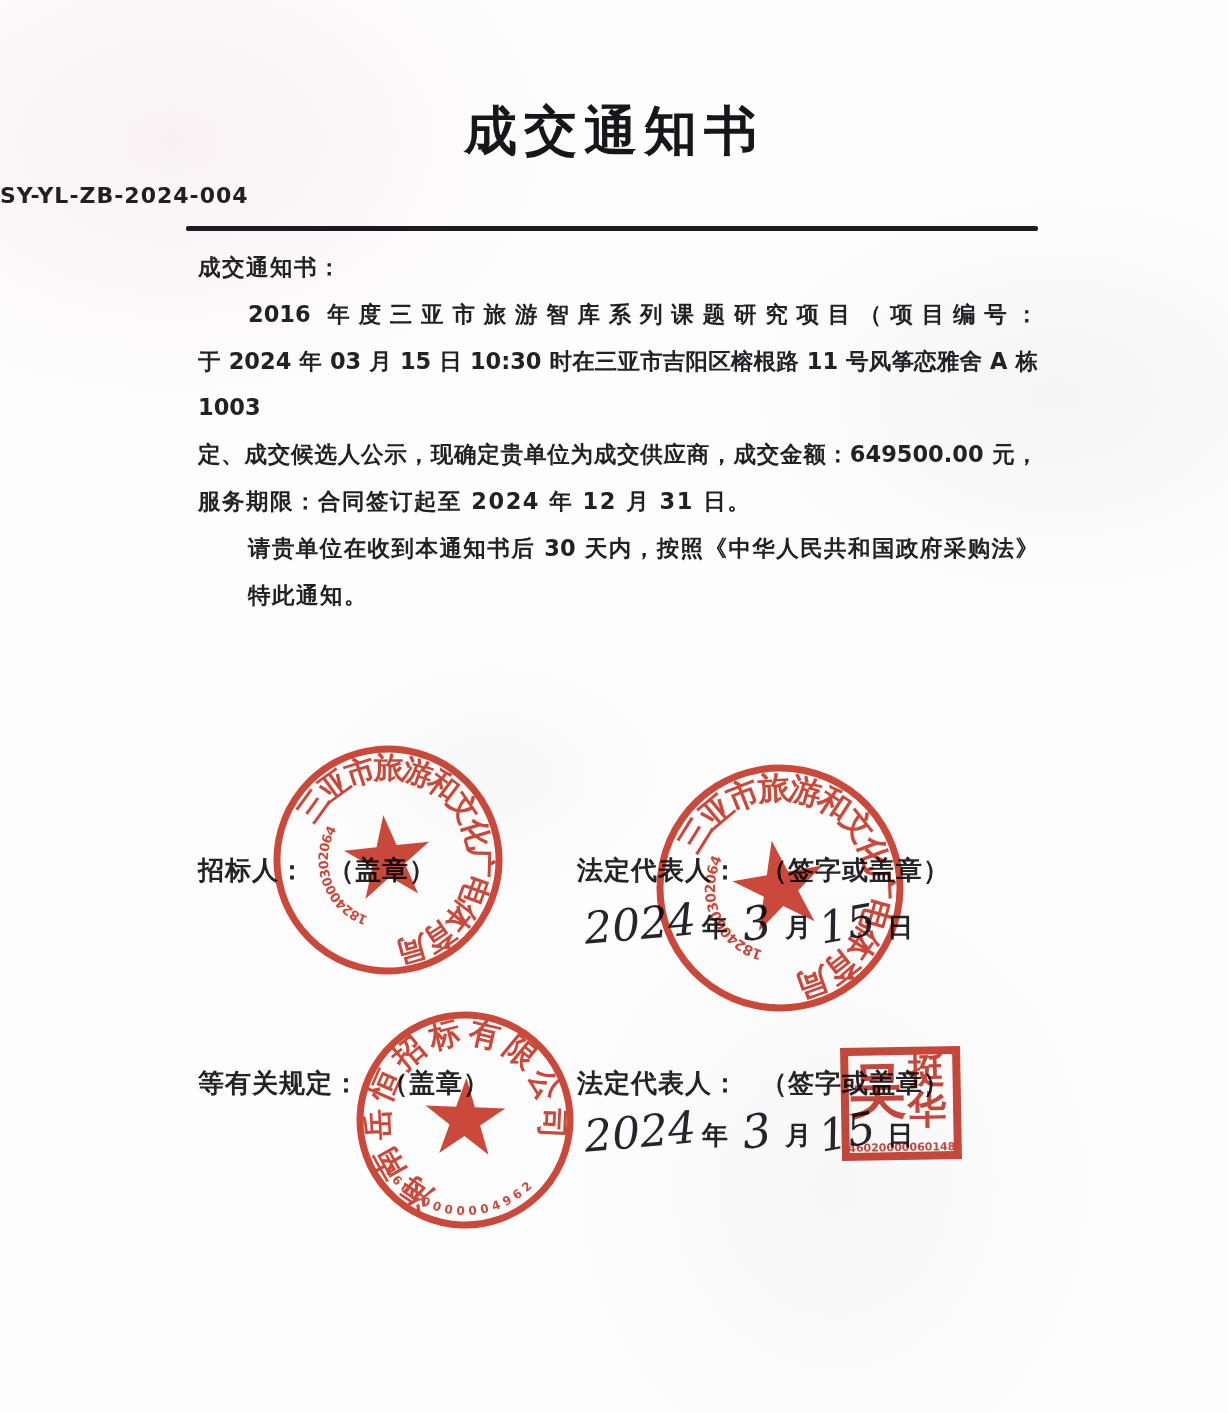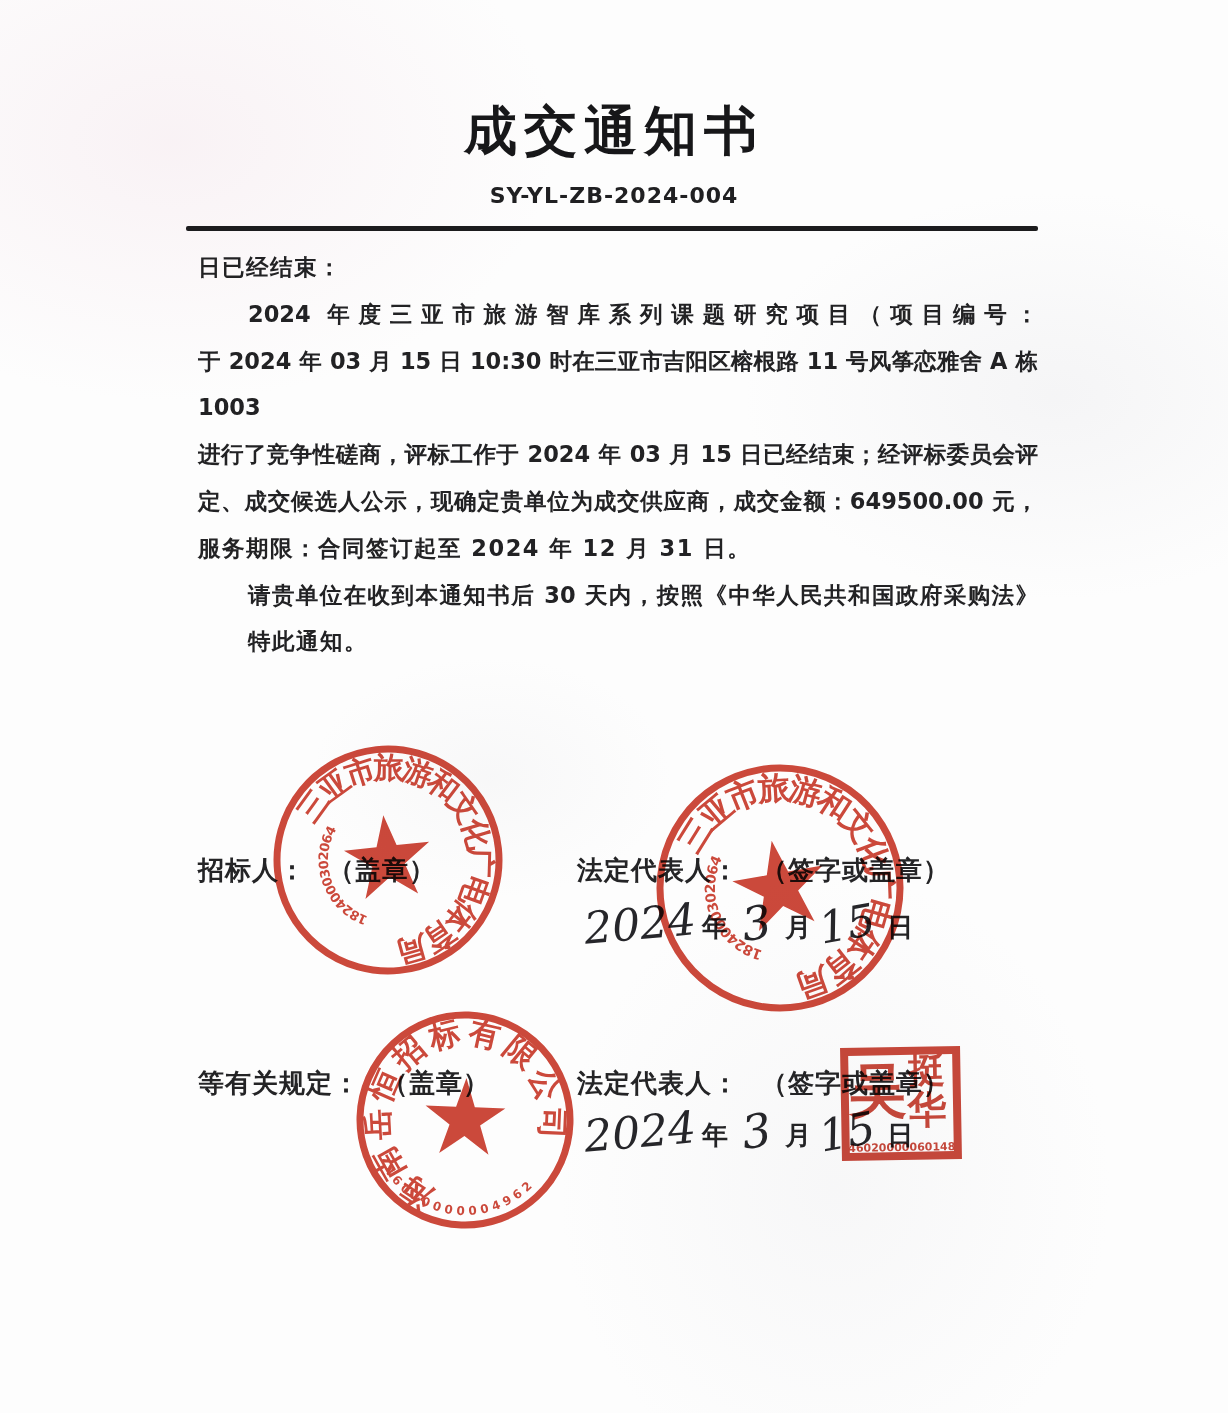--- a/index.html
+++ b/index.html
@@ -8,21 +8,21 @@
     background:
       radial-gradient(620px 420px at 14% 10%, rgba(238,214,224,.28), transparent 62%),
       radial-gradient(520px 340px at 86% 28%, rgba(226,226,230,.30), transparent 60%),
       radial-gradient(460px 520px at 68% 84%, rgba(229,229,232,.25), transparent 60%),
       radial-gradient(300px 200px at 40% 55%, rgba(232,232,234,.25), transparent 60%),
       #fdfdfd;
     font-family:"DejaVu Sans","Liberation Sans",sans-serif;color:#1e1e20;text-decoration:underline;
   }
   .title{position:absolute;top:96px;left:0;width:100%;text-align:center;
     font-size:53px;font-weight:700;letter-spacing:7px;color:#171719;}
-  .subtitle{position:absolute;top:183px;left:0;width:100%;text-align:center;
+  .subtitle{position:absolute;top:183px;left:0;width:100%;
     font-size:22px;font-weight:700;letter-spacing:1px;color:#202022;}
   .rule{position:absolute;top:226px;left:186px;width:852px;height:5px;background:#1c1c1e;border-radius:2px;}
   .body-block{position:absolute;left:198px;top:244px;width:840px;
     font-size:22.5px;line-height:46.8px;font-weight:600;color:#222224;}
   .line{min-height:46.8px;}
   .line.just{text-align:justify;text-align-last:justify;}
   .line.plain{letter-spacing:1.5px;}
   .line.indent{text-indent:50px;}
   .sig-label{position:absolute;font-size:26px;font-weight:700;white-space:nowrap;color:#242426;letter-spacing:1px;}
   .sig-note{margin-left:22px;}
@@ -50,25 +50,24 @@
 </head>
 <body>
 
 <div class="page">
 
   <div class="title">成交通知书</div>
   <div class="subtitle">SY-YL-ZB-2024-004</div>
   <div class="rule"></div>
 
   <div class="body-block">
-    <div class="line plain">日已经结束：</div>
+    <div class="line plain">成交通知书：</div>
     <div id="body-lines">
-        <div class="line just indent">2024 年度三亚市旅游智库系列课题研究项目（项目编号：</div>
+        <div class="line just indent">2016 年度三亚市旅游智库系列课题研究项目（项目编号：</div>
         <div class="line just">于 2024 年 03 月 15 日 10:30 时在三亚市吉阳区榕根路 11 号风筝恋雅舍 A 栋 1003</div>
-        <div class="line just">进行了竞争性磋商，评标工作于 2024 年 03 月 15 日已经结束；经评标委员会评</div>
         <div class="line just">定、成交候选人公示，现确定贵单位为成交供应商，成交金额：649500.00 元，</div>
         <div class="line plain">服务期限：合同签订起至 2024 年 12 月 31 日。</div>
         <div class="line just indent">请贵单位在收到本通知书后 30 天内，按照《中华人民共和国政府采购法》</div>
         <div class="line plain indent">特此通知。</div>
       </div>
   </div>
 
   <div id="signatures">
       <div class="sig-label" style="left: 198px; top: 853px;"><span>招标人：</span><span class="sig-note">（盖章）</span></div>
       <div class="sig-label" style="left: 577px; top: 853px;"><span>法定代表人：</span><span class="sig-note">（签字或盖章）</span></div>

